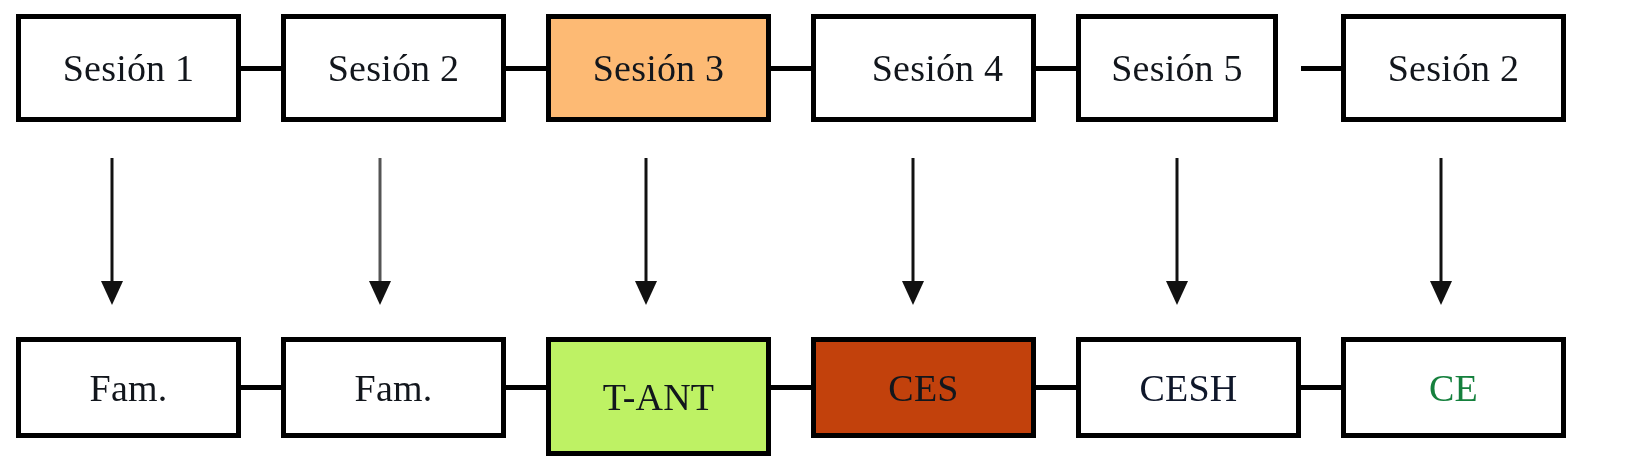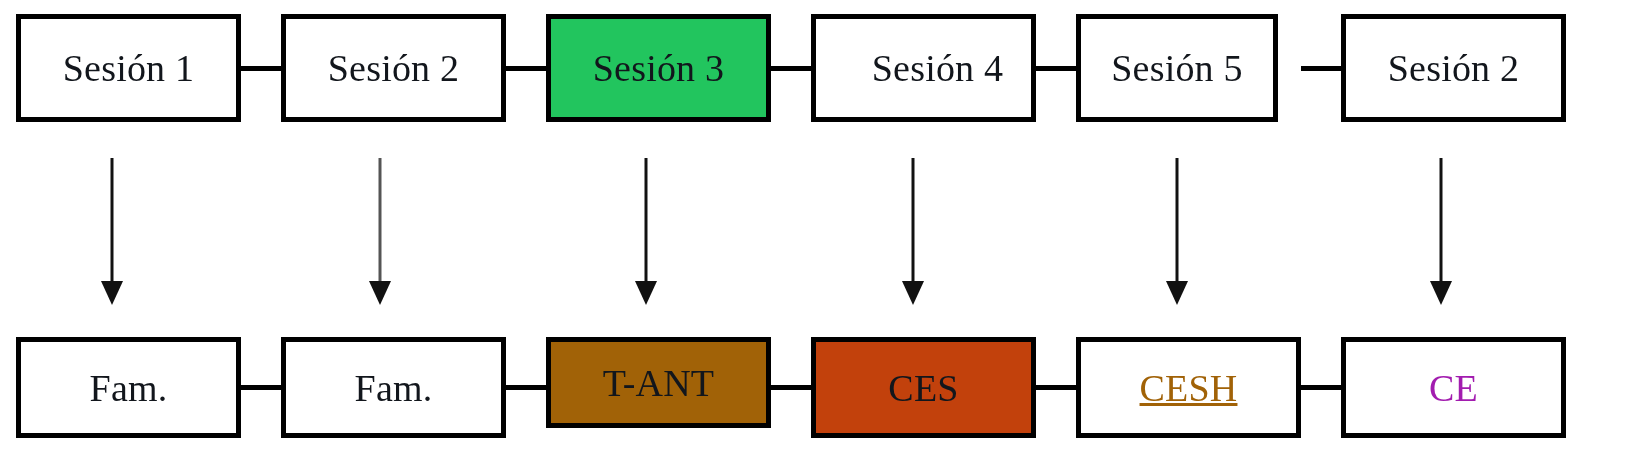--- a/index.html
+++ b/index.html
@@ -78,49 +78,49 @@
       </g>
   </svg>
 
   <div id="boxes-layer">
       <div class="node-box" style="left: 16px; top: 14px; width: 225px; height: 108px; border-color: rgb(0, 0, 0); background: rgb(255, 255, 255);">
         <span class="node-label" style="color: rgb(18, 22, 28);">Sesión 1</span>
       </div>
       <div class="node-box" style="left: 281px; top: 14px; width: 225px; height: 108px; border-color: rgb(0, 0, 0); background: rgb(255, 255, 255); text-align: right;">
         <span class="node-label" style="color: rgb(18, 22, 28);">Sesión 2</span>
       </div>
-      <div class="node-box" style="left: 546px; top: 14px; width: 225px; height: 108px; border-color: rgb(0, 0, 0); background: #22c55e;">
+      <div class="node-box" style="left: 546px; top: 14px; width: 225px; height: 108px; border-color: rgb(0, 0, 0); background: #fdba74;">
         <span class="node-label" style="color: rgb(18, 22, 28);">Sesión 3</span>
       </div>
       <div class="node-box" style="left: 811px; top: 14px; width: 225px; height: 108px; border-color: rgb(0, 0, 0); background: rgb(255, 255, 255); padding-left: 28px;">
         <span class="node-label" style="color: rgb(18, 22, 28);">Sesión 4</span>
       </div>
       <div class="node-box" style="left: 1076px; top: 14px; width: 202px; height: 108px; border-color: rgb(0, 0, 0); background: rgb(255, 255, 255);">
         <span class="node-label" style="color: rgb(18, 22, 28);">Sesión 5</span>
       </div>
       <div class="node-box" style="left: 1341px; top: 14px; width: 225px; height: 108px; border-color: rgb(0, 0, 0); background: rgb(255, 255, 255);">
         <span class="node-label" style="color: rgb(18, 22, 28);">Sesión 2</span>
       </div>
       <div class="node-box" style="left: 16px; top: 337px; width: 225px; height: 101px; border-color: rgb(0, 0, 0); background: rgb(255, 255, 255);">
         <span class="node-label" style="color: rgb(18, 22, 28);">Fam.</span>
       </div>
       <div class="node-box" style="left: 281px; top: 337px; width: 225px; height: 101px; border-color: rgb(0, 0, 0); background: rgb(255, 255, 255);">
         <span class="node-label" style="color: rgb(18, 22, 28);">Fam.</span>
       </div>
-      <div class="node-box" style="left: 546px; top: 337px; width: 225px; height: 91px; border-color: rgb(0, 0, 0); background: #a16207;">
+      <div class="node-box" style="left: 546px; top: 337px; width: 225px; height: 119px; border-color: rgb(0, 0, 0); background: #bef264;">
         <span class="node-label" style="color: rgb(18, 22, 28);">T-ANT</span>
       </div>
       <div class="node-box" style="left: 811px; top: 337px; width: 225px; height: 101px; border-color: rgb(0, 0, 0); background: #c2410c;">
         <span class="node-label" style="color: rgb(18, 22, 28);">CES</span>
       </div>
       <div class="node-box" style="left: 1076px; top: 337px; width: 225px; height: 101px; border-color: rgb(0, 0, 0); background: rgb(255, 255, 255);">
-        <span class="node-label" style="color: #a16207; text-decoration: underline;">CESH</span>
+        <span class="node-label" style="color: #0f172a;">CESH</span>
       </div>
       <div class="node-box" style="left: 1341px; top: 337px; width: 225px; height: 101px; border-color: rgb(0, 0, 0); background: rgb(255, 255, 255);">
-        <span class="node-label" style="color: #a21caf;">CE</span>
+        <span class="node-label" style="color: #15803d;">CE</span>
       </div>
     </div>
 
   <div id="connectors-layer">
       <div class="connector" style="left: 241px; width: 40px; top: 65.5px; background: rgb(0, 0, 0);"></div>
       <div class="connector" style="left: 506px; width: 40px; top: 65.5px; background: rgb(0, 0, 0);"></div>
       <div class="connector" style="left: 771px; width: 40px; top: 65.5px; background: rgb(0, 0, 0);"></div>
       <div class="connector" style="left: 1036px; width: 40px; top: 65.5px; background: rgb(0, 0, 0);"></div>
       <div class="connector" style="left: 1301px; width: 40px; top: 65.5px; background: rgb(0, 0, 0);"></div>
       <div class="connector" style="left: 241px; width: 40px; top: 385px; background: rgb(0, 0, 0);"></div>

